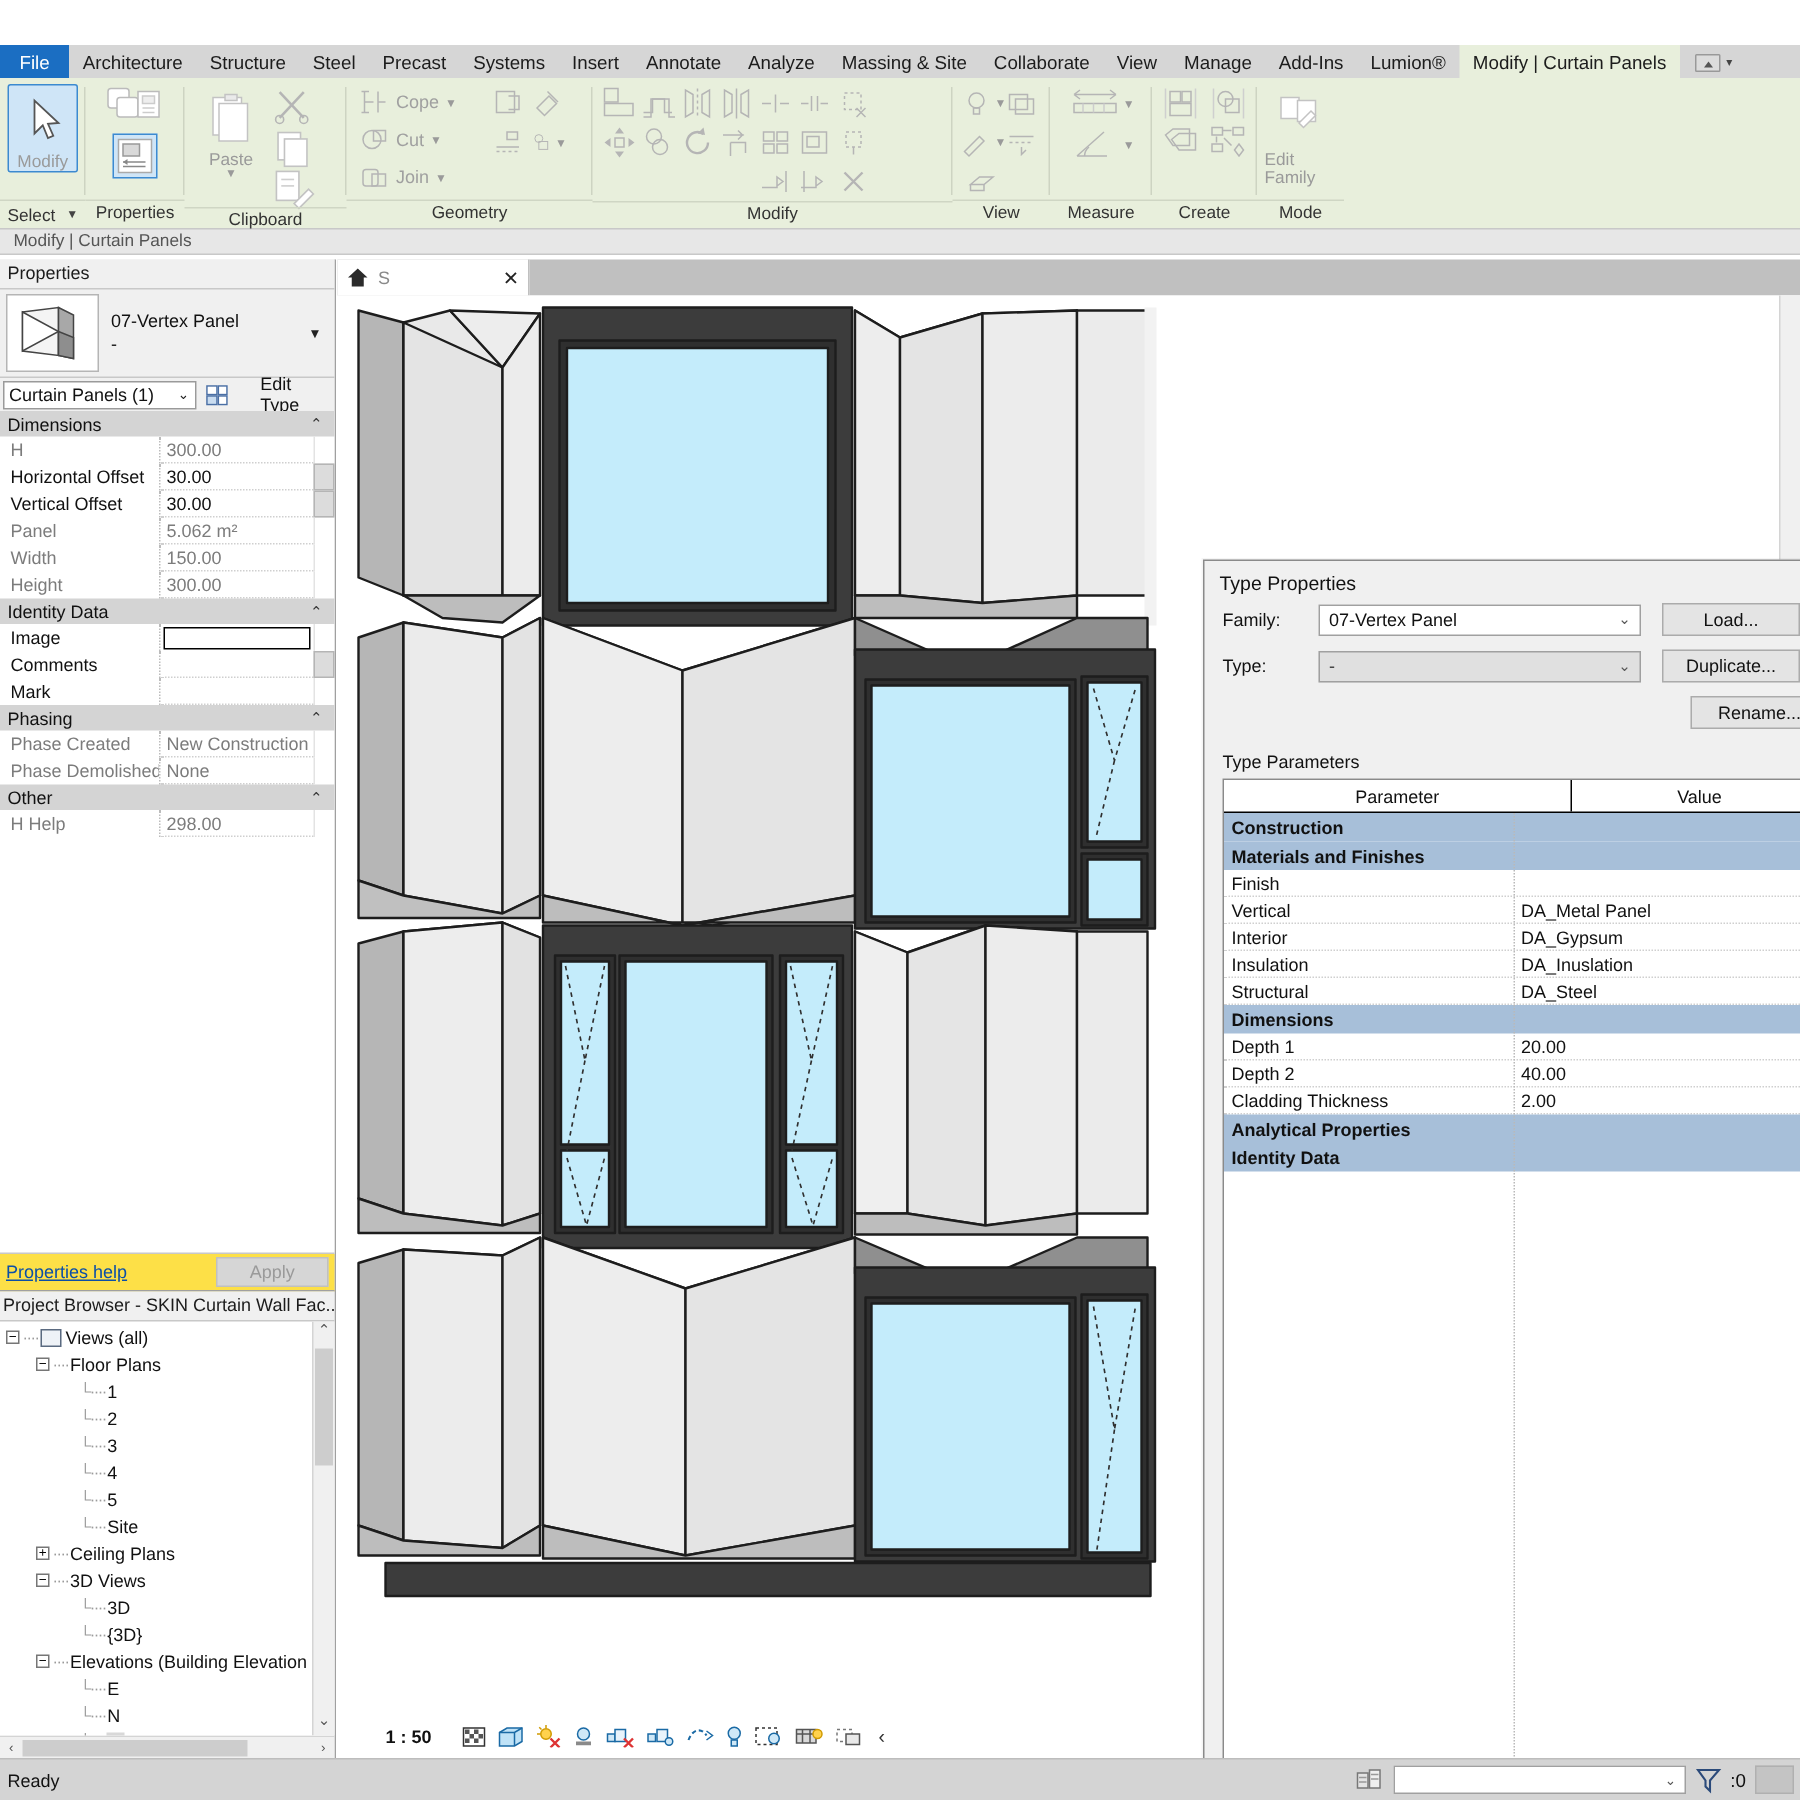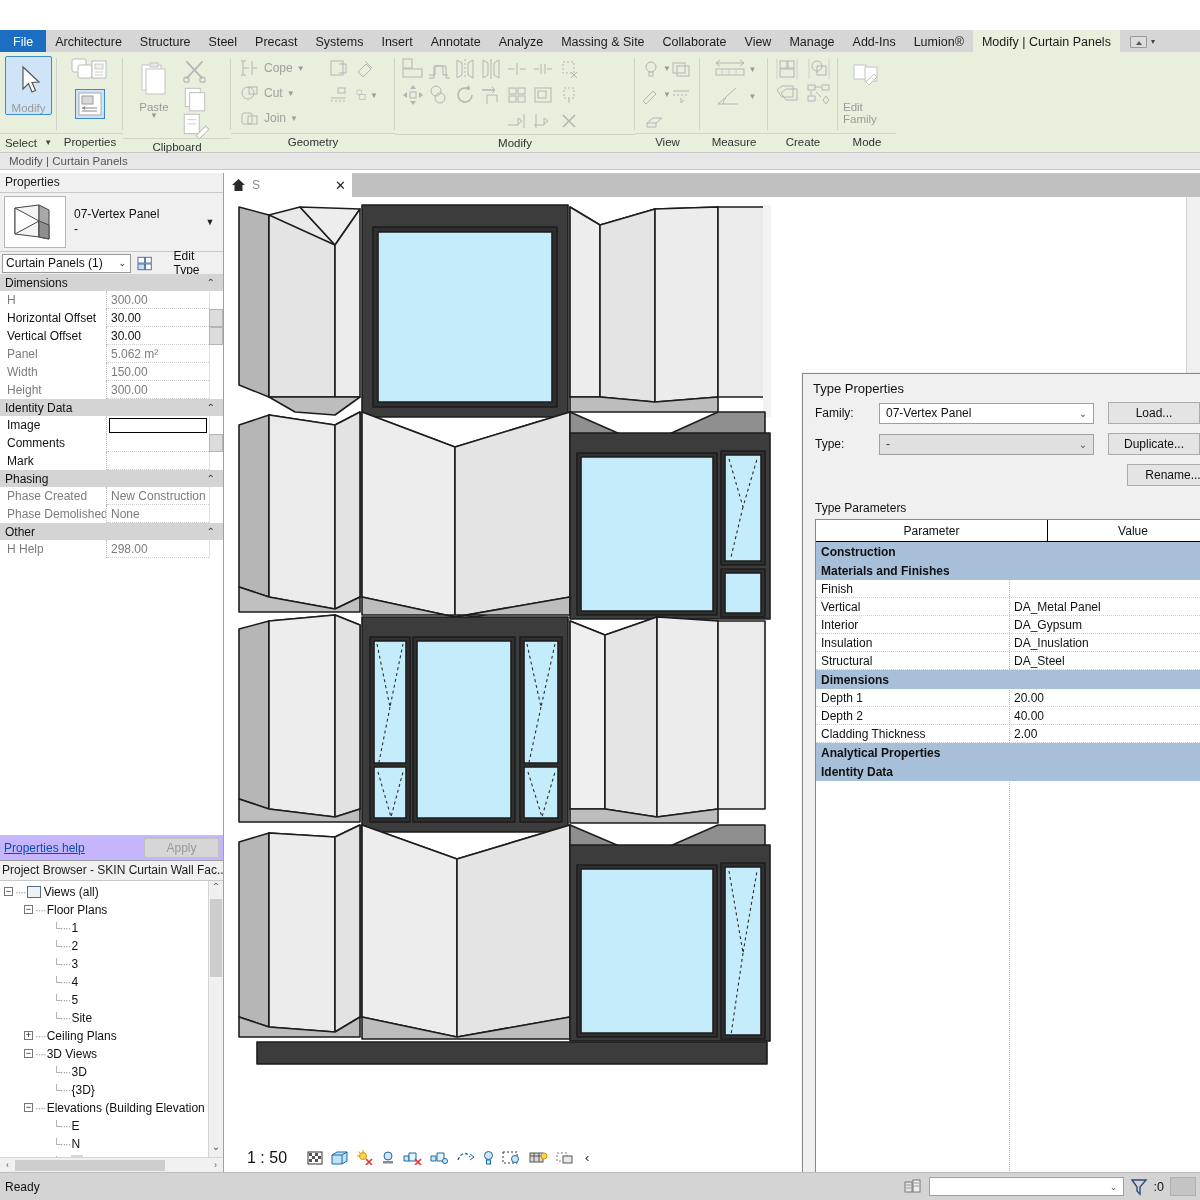--- a/index.html
+++ b/index.html
@@ -131,21 +131,21 @@
   .prow .pgrip.on { background:#dcdcdc; border:1px solid #b5b5b5; }
   .phead {
     height:17px; background:#d4d4d4; display:flex; align-items:center;
     font-size:12px; color:#111; padding-left:5px; font-weight:normal;
   }
   .phead .chev { margin-left:auto; padding-right:8px; font-size:10px; color:#333; }
   .pinput { border:1px solid #000; background:#fff; height:15px; margin:0 2px; flex:1;}
 
   #prop-fill { flex:1; background:#fff; border-bottom:1px solid #c8c8c8;}
   #prop-footer {
-    height:25px; background:#c4b5fd; display:flex; align-items:center;
+    height:25px; background:#fde047; display:flex; align-items:center;
     padding:0 4px; border-bottom:1px solid #a0a0a0;
   }
   #prop-help { color:#0b4fa8; text-decoration:underline; font-size:12px; }
   #apply-btn {
     margin-left:auto; width:75px; height:20px; background:#d6d6d6; border:1px solid #c0c0c0;
     color:#9a9a9a; font-size:12px; display:flex; align-items:center; justify-content:center;
   }
 
   #pb-title { height:19px; line-height:18px; padding-left:2px; font-size:12px; color:#1c1c1c;
     background:#f0f0f0; white-space:nowrap; overflow:hidden;}
@@ -190,21 +190,21 @@
     position:absolute; left:0; top:24px; right:0; bottom:30px; background:#fff; overflow:hidden;
   }
   #canvas-scroll-v {
     position:absolute; right:0; top:24px; bottom:30px; width:14px; background:#f0f0f0;
     border-left:1px solid #d4d4d4;
   }
   #viewctrl {
     position:absolute; left:0; right:0; bottom:0; height:30px; background:#fff;
     display:flex; align-items:center; border-top:1px solid #ffffff;
   }
-  #viewctrl .scale { margin-left:22px; font-size:16px; color:#111; }
+  #viewctrl .scale { margin-left:32px; font-size:12px; color:#111;font-weight:bold; }
   #viewctrl .vicons { display:flex; align-items:center; gap:8px; margin-left:20px;}
 
   
   #dlg {
     position:absolute; left:802px; top:200px; width:430px; height:920px;
     background:#f0f0f0; border:1px solid #8a8a8a; box-shadow:0 0 0 1px rgba(0,0,0,.04);
     display:flex; flex-direction:column;
   }
   #dlg-title { height:28px; display:flex; align-items:center; padding:0 10px; font-size:13px; color:#111; }
   #dlg-body { flex:1; padding:0 12px; display:flex; flex-direction:column; }

